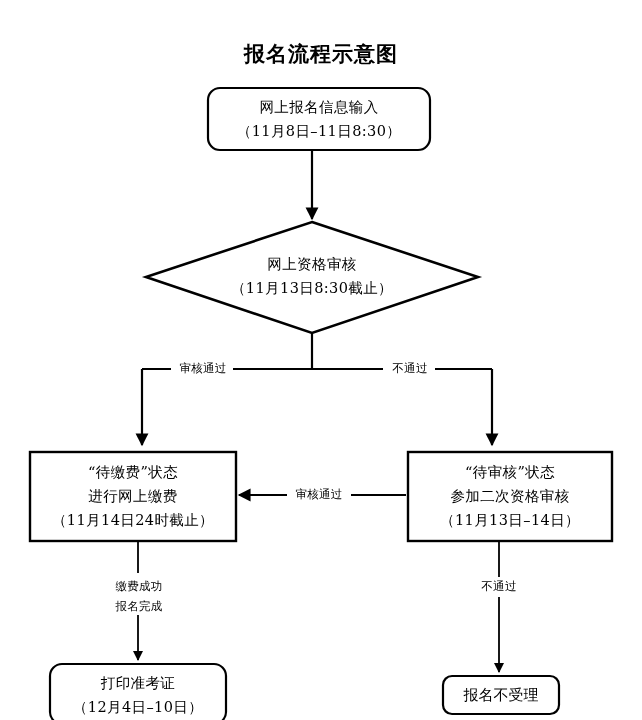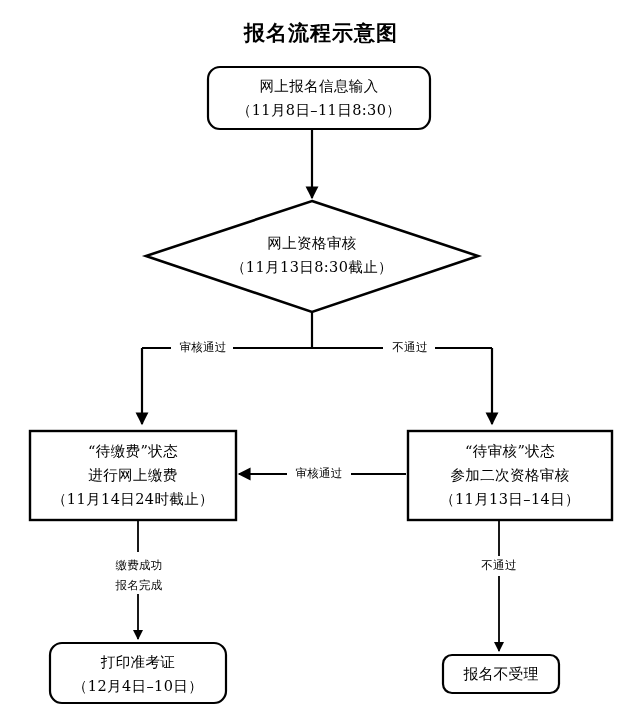--- a/index.html
+++ b/index.html
@@ -12,20 +12,21 @@
     height: 720px;
     font-family: "DejaVu Serif", "Liberation Serif", serif;
     color: #000000;
     overflow: hidden;
     position: relative;
   }
   #flow-root {
     position: relative;
     width: 642px;
     height: 628px;
+    margin-top: 21px;
   }
   svg#flow-svg {
     position: absolute;
     top: 0;
     left: 0;
     width: 642px;
     height: 720px;
     display: block;
   }
   .shape-stroke {

